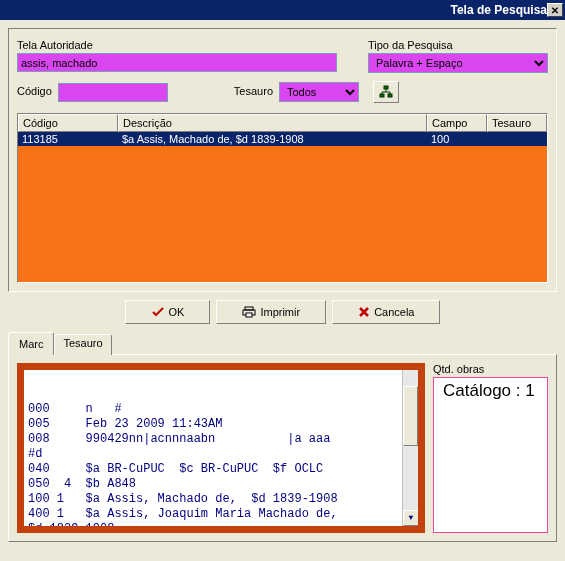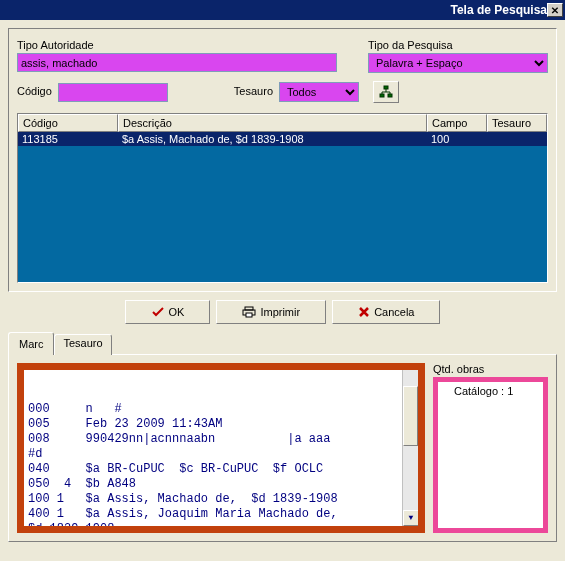--- a/index.html
+++ b/index.html
@@ -102,21 +102,21 @@
     border-right-color: #808080;
     border-bottom-color: #808080;
     padding: 2px 4px;
     font-size: 11px;
     background: #ece9d8;
   }
   .gh-codigo { width: 100px; }
   .gh-desc { flex: 1; }
   .gh-campo { width: 60px; }
   .gh-tesauro { width: 60px; }
-  .grid-body { flex:1; background:#0369a1; }
+  .grid-body { flex:1; background:#f97316; }
   .grid-row {
     display: flex;
     background: #0a246a;
     color: #fff;
   }
   .gc { padding: 1px 4px; font-size: 11px; overflow: hidden; white-space: nowrap; }
   .gc-codigo { width: 100px; }
   .gc-desc { flex: 1; }
   .gc-campo { width: 60px; }
   .gc-tesauro { width: 60px; }
@@ -186,23 +186,23 @@
   }
   .textarea-inner { white-space: pre; }
   .qtd-box {
     width: 115px;
     display: flex;
     flex-direction: column;
   }
   .qtd-inner {
     flex:1;
     background:#fff;
-    border: 5px solid #ec4899;
-    padding: 3px 16px;
-    font-size: 11px;
+    border: 1px solid #ec4899;
+    padding: 3px 9px;
+    font-size: 17px;
     color:#000;
   }
   .scrollbar-v {
     position:absolute; right:0; top:0; bottom:0; width:16px;
     background:#e8e8e8;
     border-left:1px solid #c0c0c0;
   }
   .sb-btn {
     height:16px; width:16px; background:#ece9d8;
     border:1px solid #fff; border-right-color:#808080; border-bottom-color:#808080;
@@ -219,21 +219,21 @@
 
 <div class="titlebar">
   <span>Tela de Pesquisa</span>
   <div class="close-btn">✕</div>
 </div>
 
 <div class="content">
   <div class="group">
     <div class="row1">
       <div class="col" style="flex:1">
-        <span class="lbl">Tipo Autoridade</span>
+        <span class="lbl">Tela Autoridade</span>
         <input type="text" class="nome-input" value="assis, machado" style="">
       </div>
       <div class="col">
         <span class="lbl">Tipo da Pesquisa</span>
         <select class="tipo-select">
           <option>Palavra + Espaço</option>
         </select>
       </div>
     </div>
     <div class="row2">

